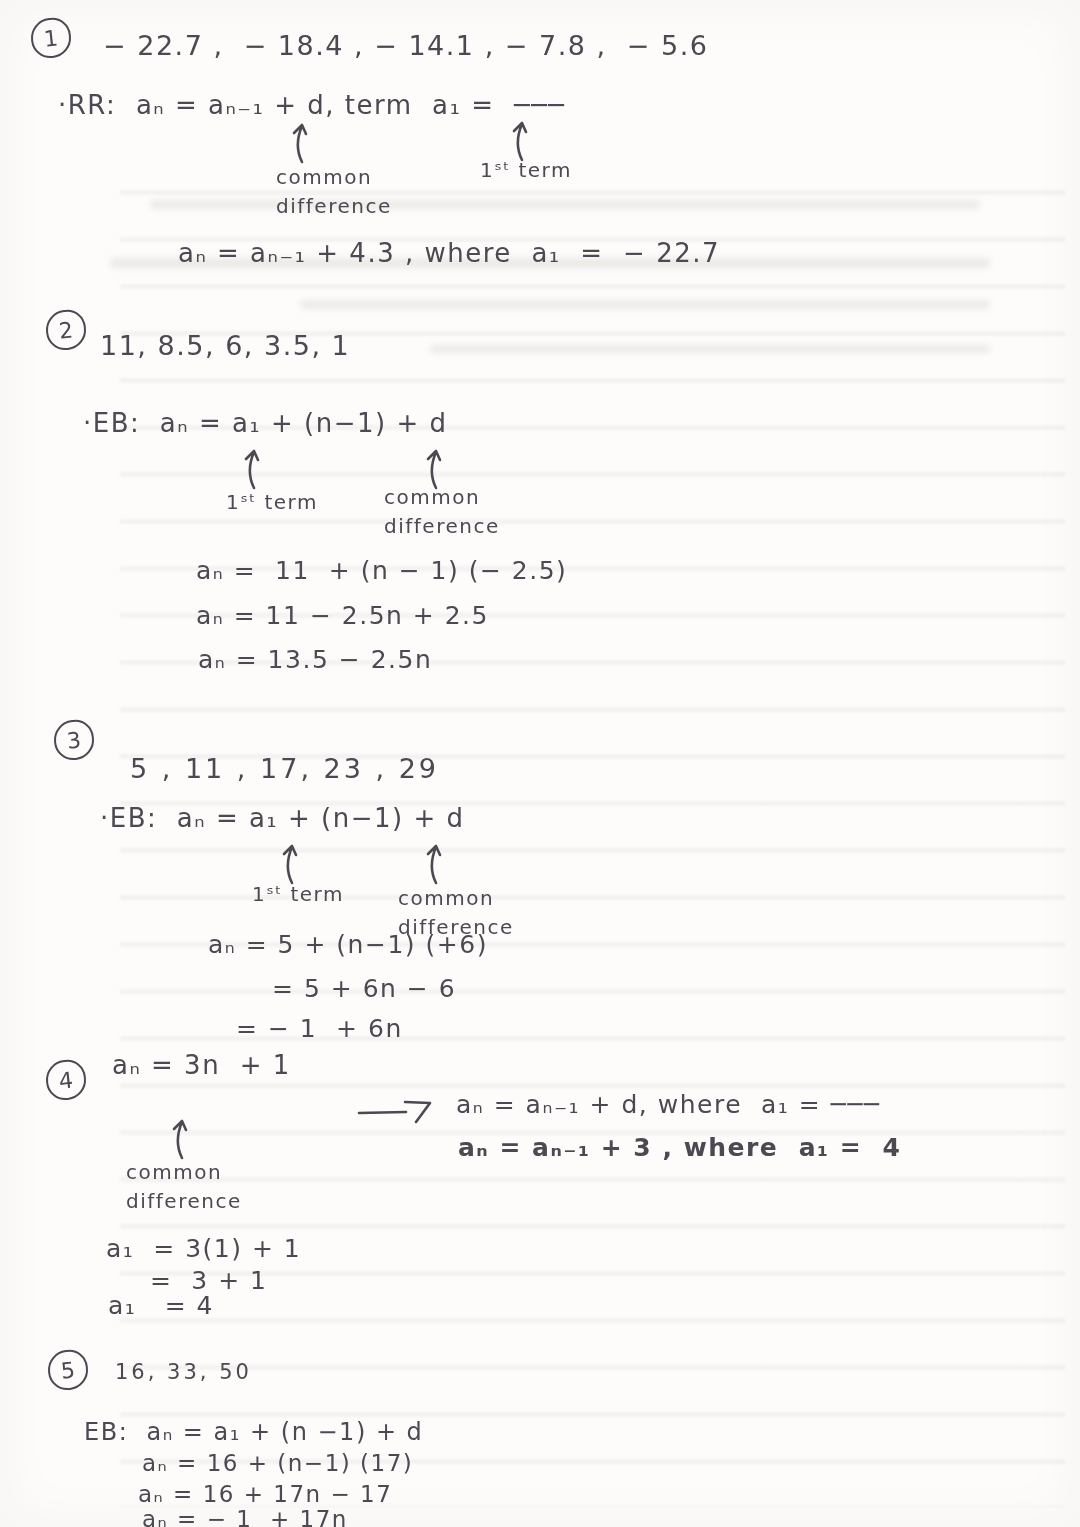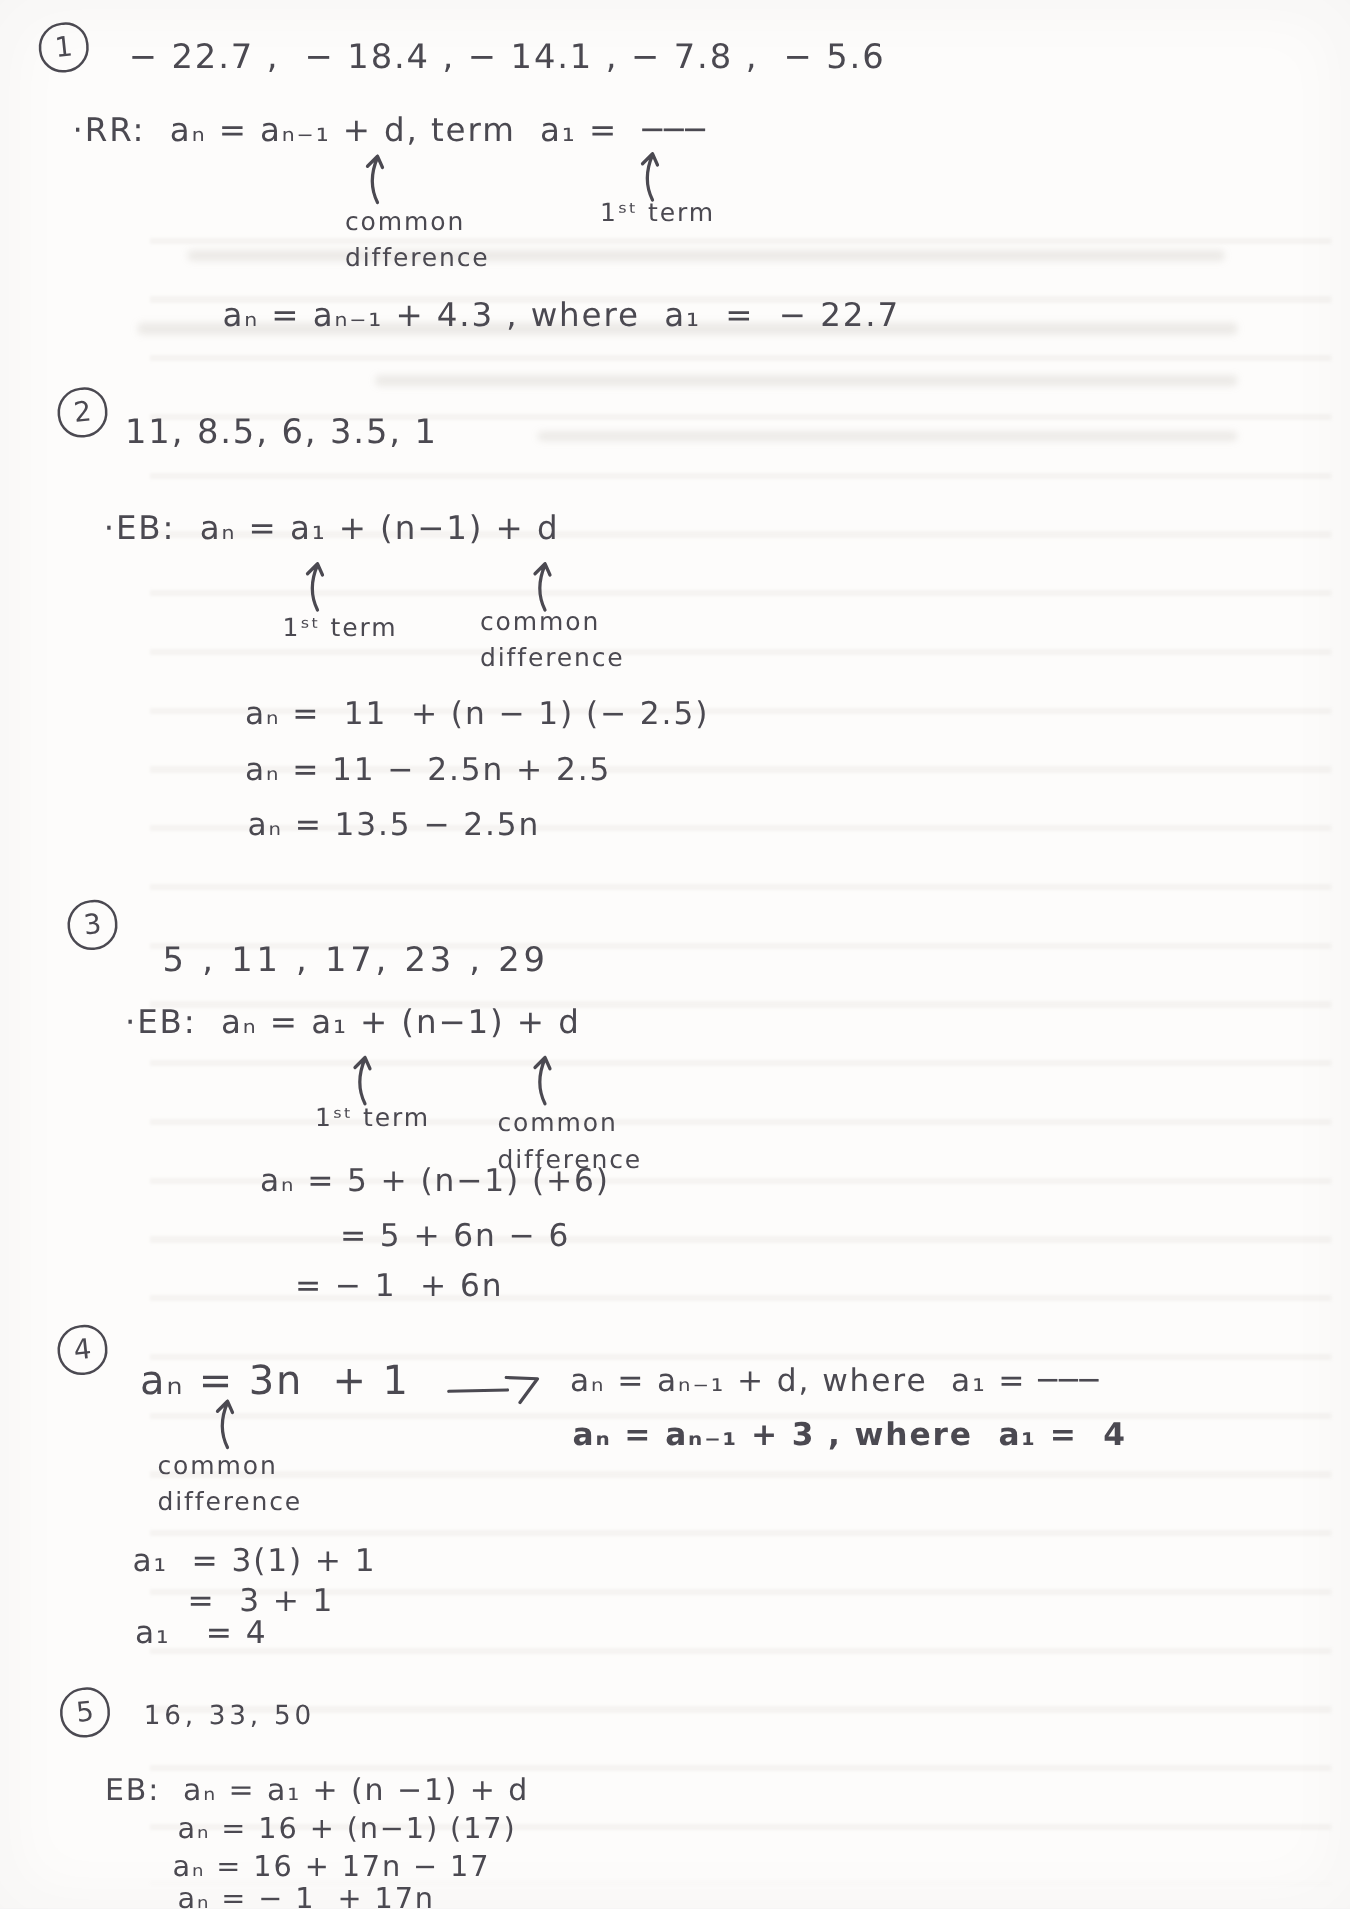--- a/index.html
+++ b/index.html
@@ -144,21 +144,21 @@
     <div class="hw" style="left:208px;top:930px;font-size:25px;">aₙ = 5 + (n−1) (+6)</div>
     <div class="hw" style="left:238px;top:974px;font-size:25px;margin-left:34px;">= 5 + 6n − 6</div>
     <div class="hw" style="left:236px;top:1014px;font-size:25px;">= − 1  + 6n</div>
   </section>
 
   
   <section>
     <div class="circle" style="left:46px;top:1060px;">
       <span>4</span>
     </div>
-    <div class="hw" style="left:112px;top:1085px;font-size:32px;">aₙ = 3n  + 1</div>
+    <div class="hw" style="left:112px;top:1050px;font-size:26px;">aₙ = 3n  + 1</div>
 
     <div class="arrow" style="left:166px;top:1116px;">
       <svg width="26" height="46" viewBox="0 0 26 46" fill="none" stroke="currentColor" stroke-width="2.6" stroke-linecap="round">
         <path d="M16 42 C11 32 10 20 16 6 M16 5 L8 13 M16 5 L20 14"></path>
       </svg>
     </div>
     <div class="hw wrap" style="left:126px;top:1158px;font-size:20px;width:135px;">common difference</div>
 
     <div class="arrow" style="left:356px;top:1094px;">
       <svg width="86" height="34" viewBox="0 0 86 34" fill="none" stroke="currentColor" stroke-width="2.6" stroke-linecap="round" stroke-linejoin="round">

